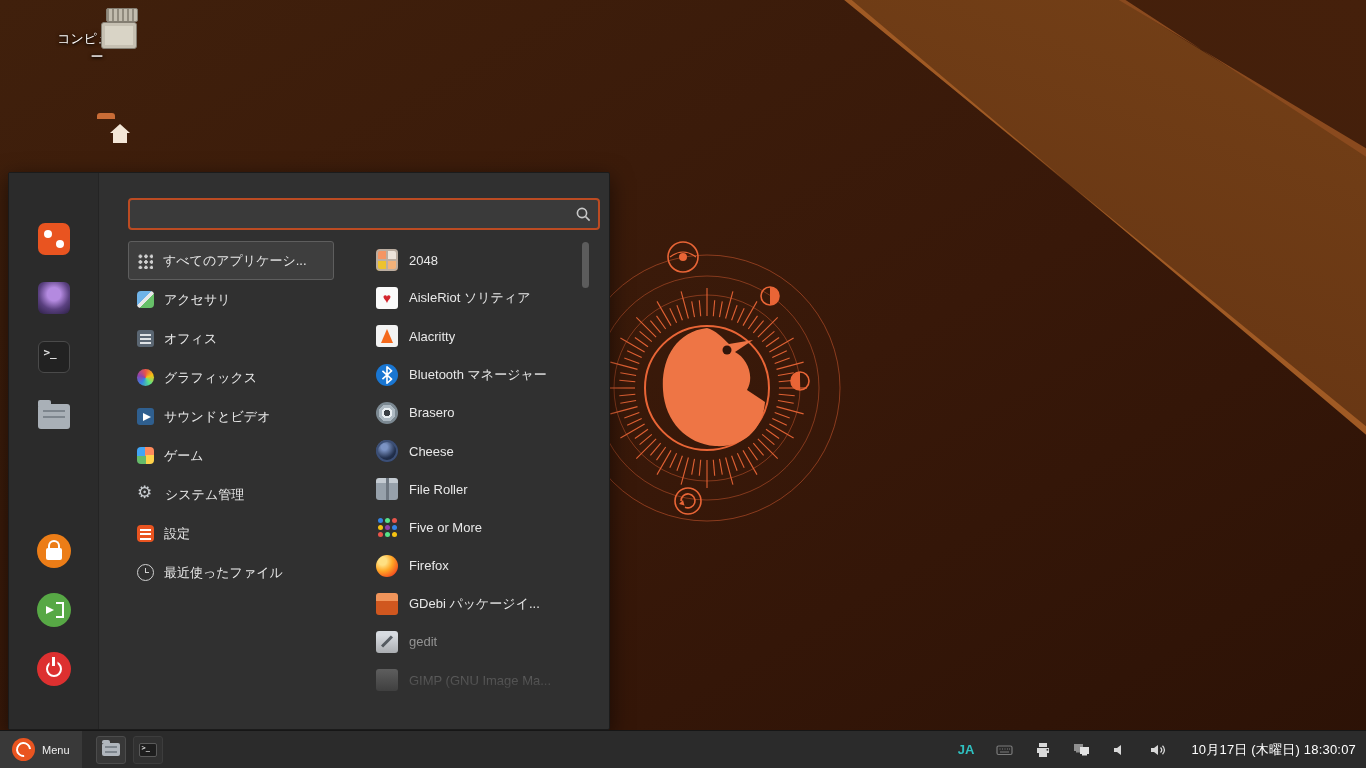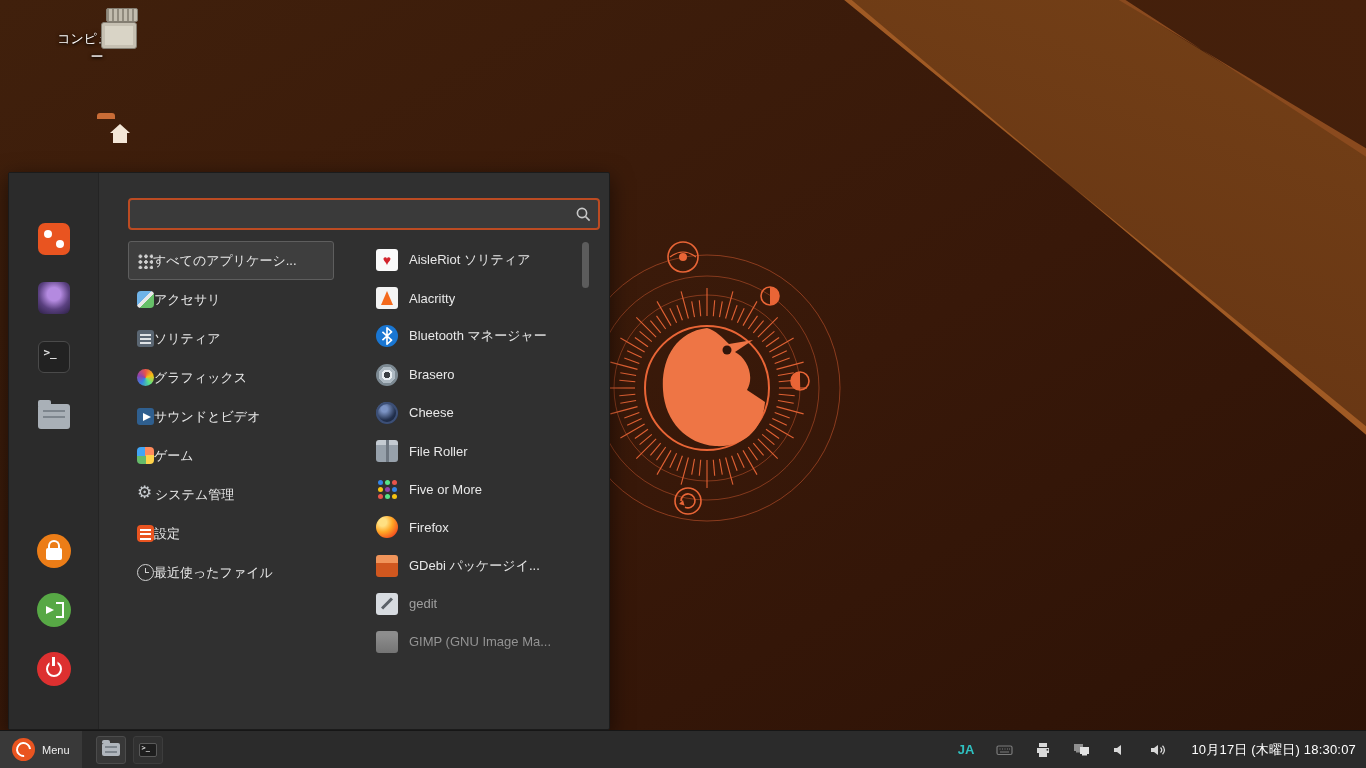--- a/index.html
+++ b/index.html
@@ -91,21 +91,21 @@
   .menu-main{flex:1;padding:25px 9px 8px 29px;display:flex;flex-direction:column;box-sizing:border-box;}
   .search-row{position:relative;margin-bottom:11px;}
   .search-row input{width:100%;height:32px;box-sizing:border-box;background:#3a3a3a;
     border:2px solid #bc4b22;border-radius:4px;color:#eee;padding:0 32px 0 9px;
     font-size:13px;outline:none;font-family:inherit;}
   .search-glass{position:absolute;right:8px;top:8px;width:17px;height:17px;}
 
   .cols{display:flex;flex:1;min-height:0;overflow:hidden;}
   ul{list-style:none;margin:0;padding:0;}
   .cats{width:206px;flex:none;}
-  .cat{height:39px;display:flex;align-items:center;padding:0 8px;
+  .cat{height:39px;display:flex;align-items:center;gap:10px;padding:0 8px;
     border:1px solid transparent;border-radius:3px;color:#e8e8e8;font-size:13px;
     white-space:nowrap;overflow:hidden;box-sizing:border-box;}
   .cat.selected{background:#3e3e3e;border-color:#5e5e5e;}
   .cat .lbl,.app .lbl{overflow:hidden;text-overflow:clip;}
 
   .apps-wrap{flex:1;position:relative;margin-left:36px;min-width:0;}
   .app{height:38.2px;display:flex;align-items:center;gap:11px;padding:0 6px;
     color:#e8e8e8;font-size:13px;white-space:nowrap;overflow:hidden;}
   .app.dim{color:#9f9f9f;}
   .list-fade{position:absolute;left:0;right:0;bottom:0;height:86px;pointer-events:none;
@@ -358,21 +358,21 @@
         <li class="cat selected">
           <span class="ic ic-allapps"></span>
           <span class="lbl">すべてのアプリケーシ...</span>
         </li>
         <li class="cat">
           <span class="ic ic-accessories"></span>
           <span class="lbl">アクセサリ</span>
         </li>
         <li class="cat">
           <span class="ic ic-office"></span>
-          <span class="lbl">ソリティア</span>
+          <span class="lbl">オフィス</span>
         </li>
         <li class="cat">
           <span class="ic ic-graphics"></span>
           <span class="lbl">グラフィックス</span>
         </li>
         <li class="cat">
           <span class="ic ic-sound"></span>
           <span class="lbl">サウンドとビデオ</span>
         </li>
         <li class="cat">
@@ -388,20 +388,24 @@
           <span class="lbl">設定</span>
         </li>
         <li class="cat">
           <span class="ic ic-recent"></span>
           <span class="lbl">最近使ったファイル</span>
         </li>
       </ul>
 
       <div class="apps-wrap">
         <ul class="apps">
+          <li class="app">
+            <span class="ap ap-2048"></span>
+            <span class="lbl">2048</span>
+          </li>
           <li class="app">
             <span class="ap ap-aisleriot"></span>
             <span class="lbl">AisleRiot ソリティア</span>
           </li>
           <li class="app">
             <span class="ap ap-alacritty"></span>
             <span class="lbl">Alacritty</span>
           </li>
           <li class="app">
             <span class="ap ap-bluetooth">

